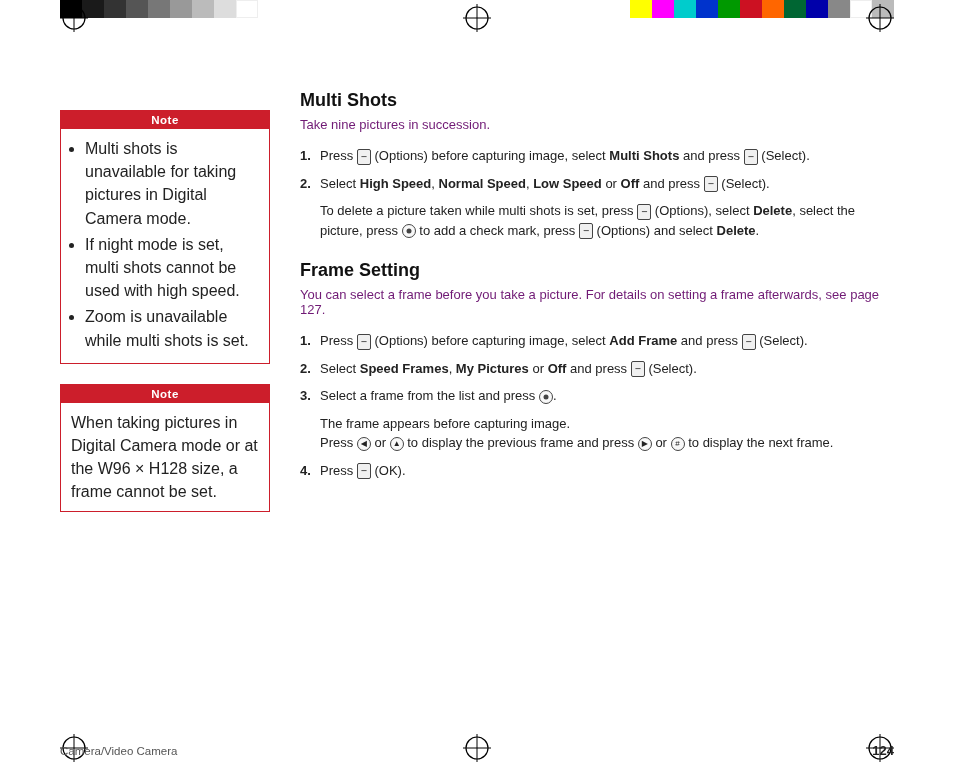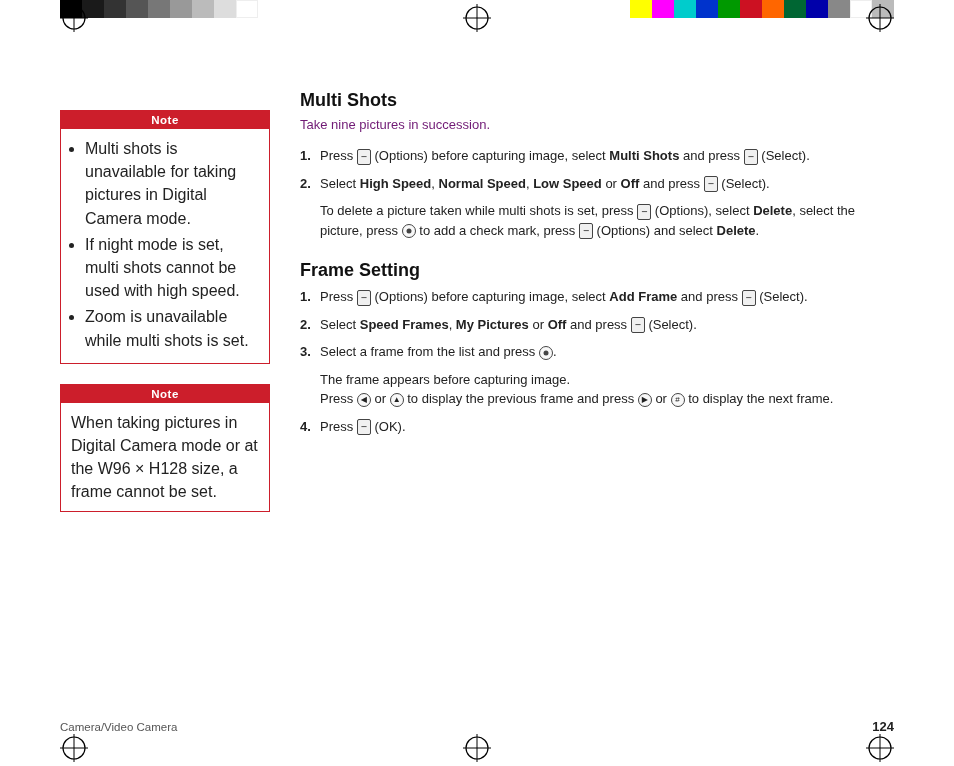--- a/index.html
+++ b/index.html
@@ -178,21 +178,21 @@
       background: #444;
       border-radius: 50%;
       top: 50%;
       left: 50%;
       transform: translate(-50%, -50%);
     }
 
     
     .footer {
       position: absolute;
-      bottom: 32px;
+      bottom: 8px;
       left: 60px;
       right: 60px;
       display: flex;
       justify-content: space-between;
       align-items: center;
       font-size: 11.5px;
       color: #555;
     }
 
     .footer-page {
@@ -330,20 +330,21 @@
         </div>
 
         <div class="sub-step">
           <span>To delete a picture taken while multi shots is set, press </span><span class="btn-icon">−</span><span> (Options), select <b>Delete</b>, select the picture, press </span><span class="btn-circle-dot"></span><span> to add a check mark, press </span><span class="btn-icon">−</span><span> (Options) and select <b>Delete</b>.</span>
         </div>
       </div>
     </div>
 
     <div>
       <h2 class="section-title">Frame Setting</h2>
+      <p class="section-intro">You can select a frame before you take a picture. For details on setting a frame afterwards, see page 127.</p>
 
       <div class="steps">
 
         <div class="step">
           <span class="step-num">1.</span>
           <span class="step-content">
             <span>Press </span><span class="btn-icon">−</span><span> (Options) before capturing image, select </span><b>Add Frame</b><span> and press </span><span class="btn-icon">−</span><span> (Select).</span>
           </span>
         </div>
 

